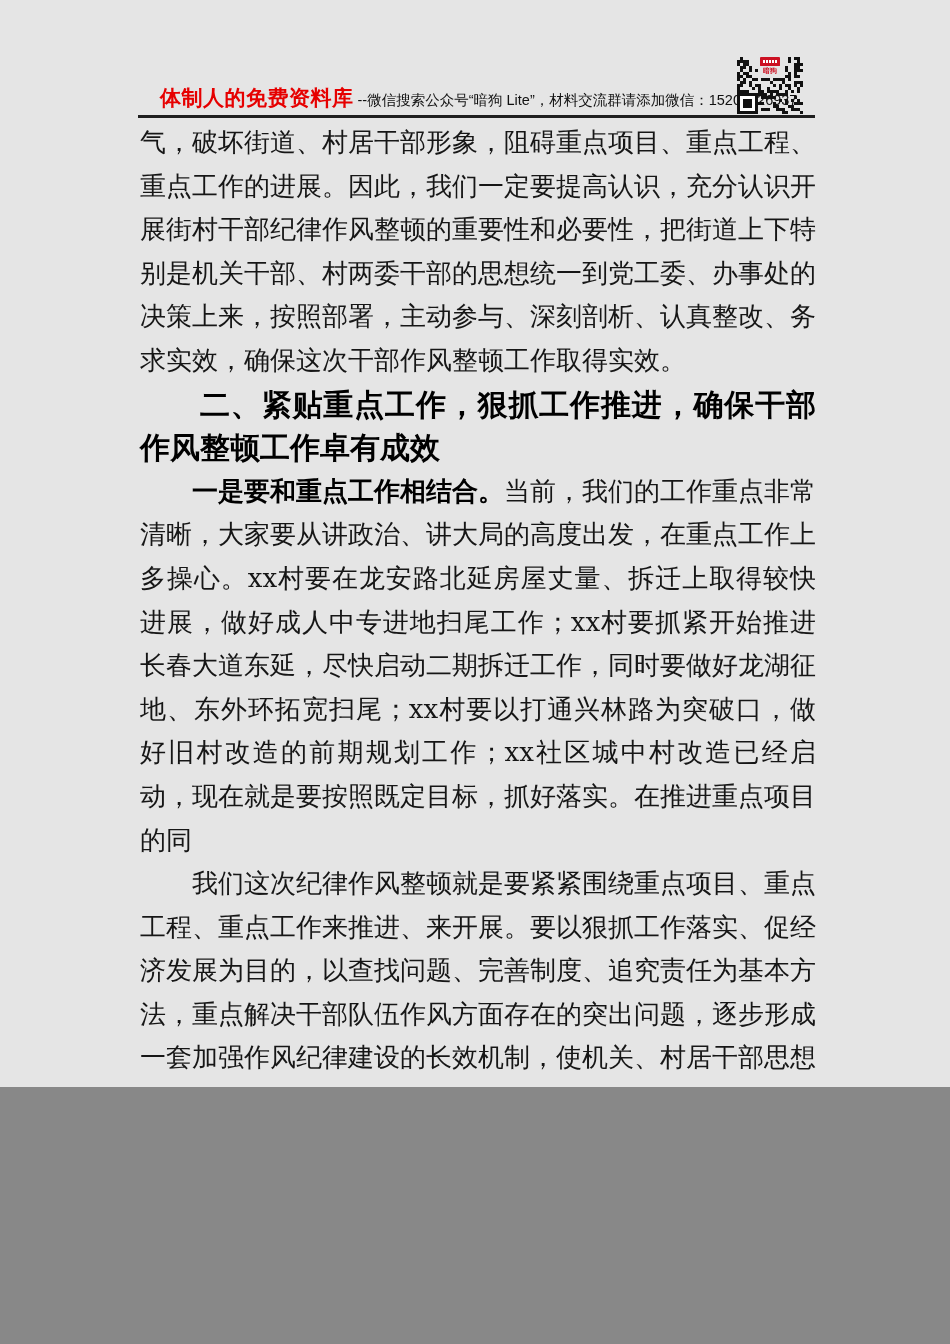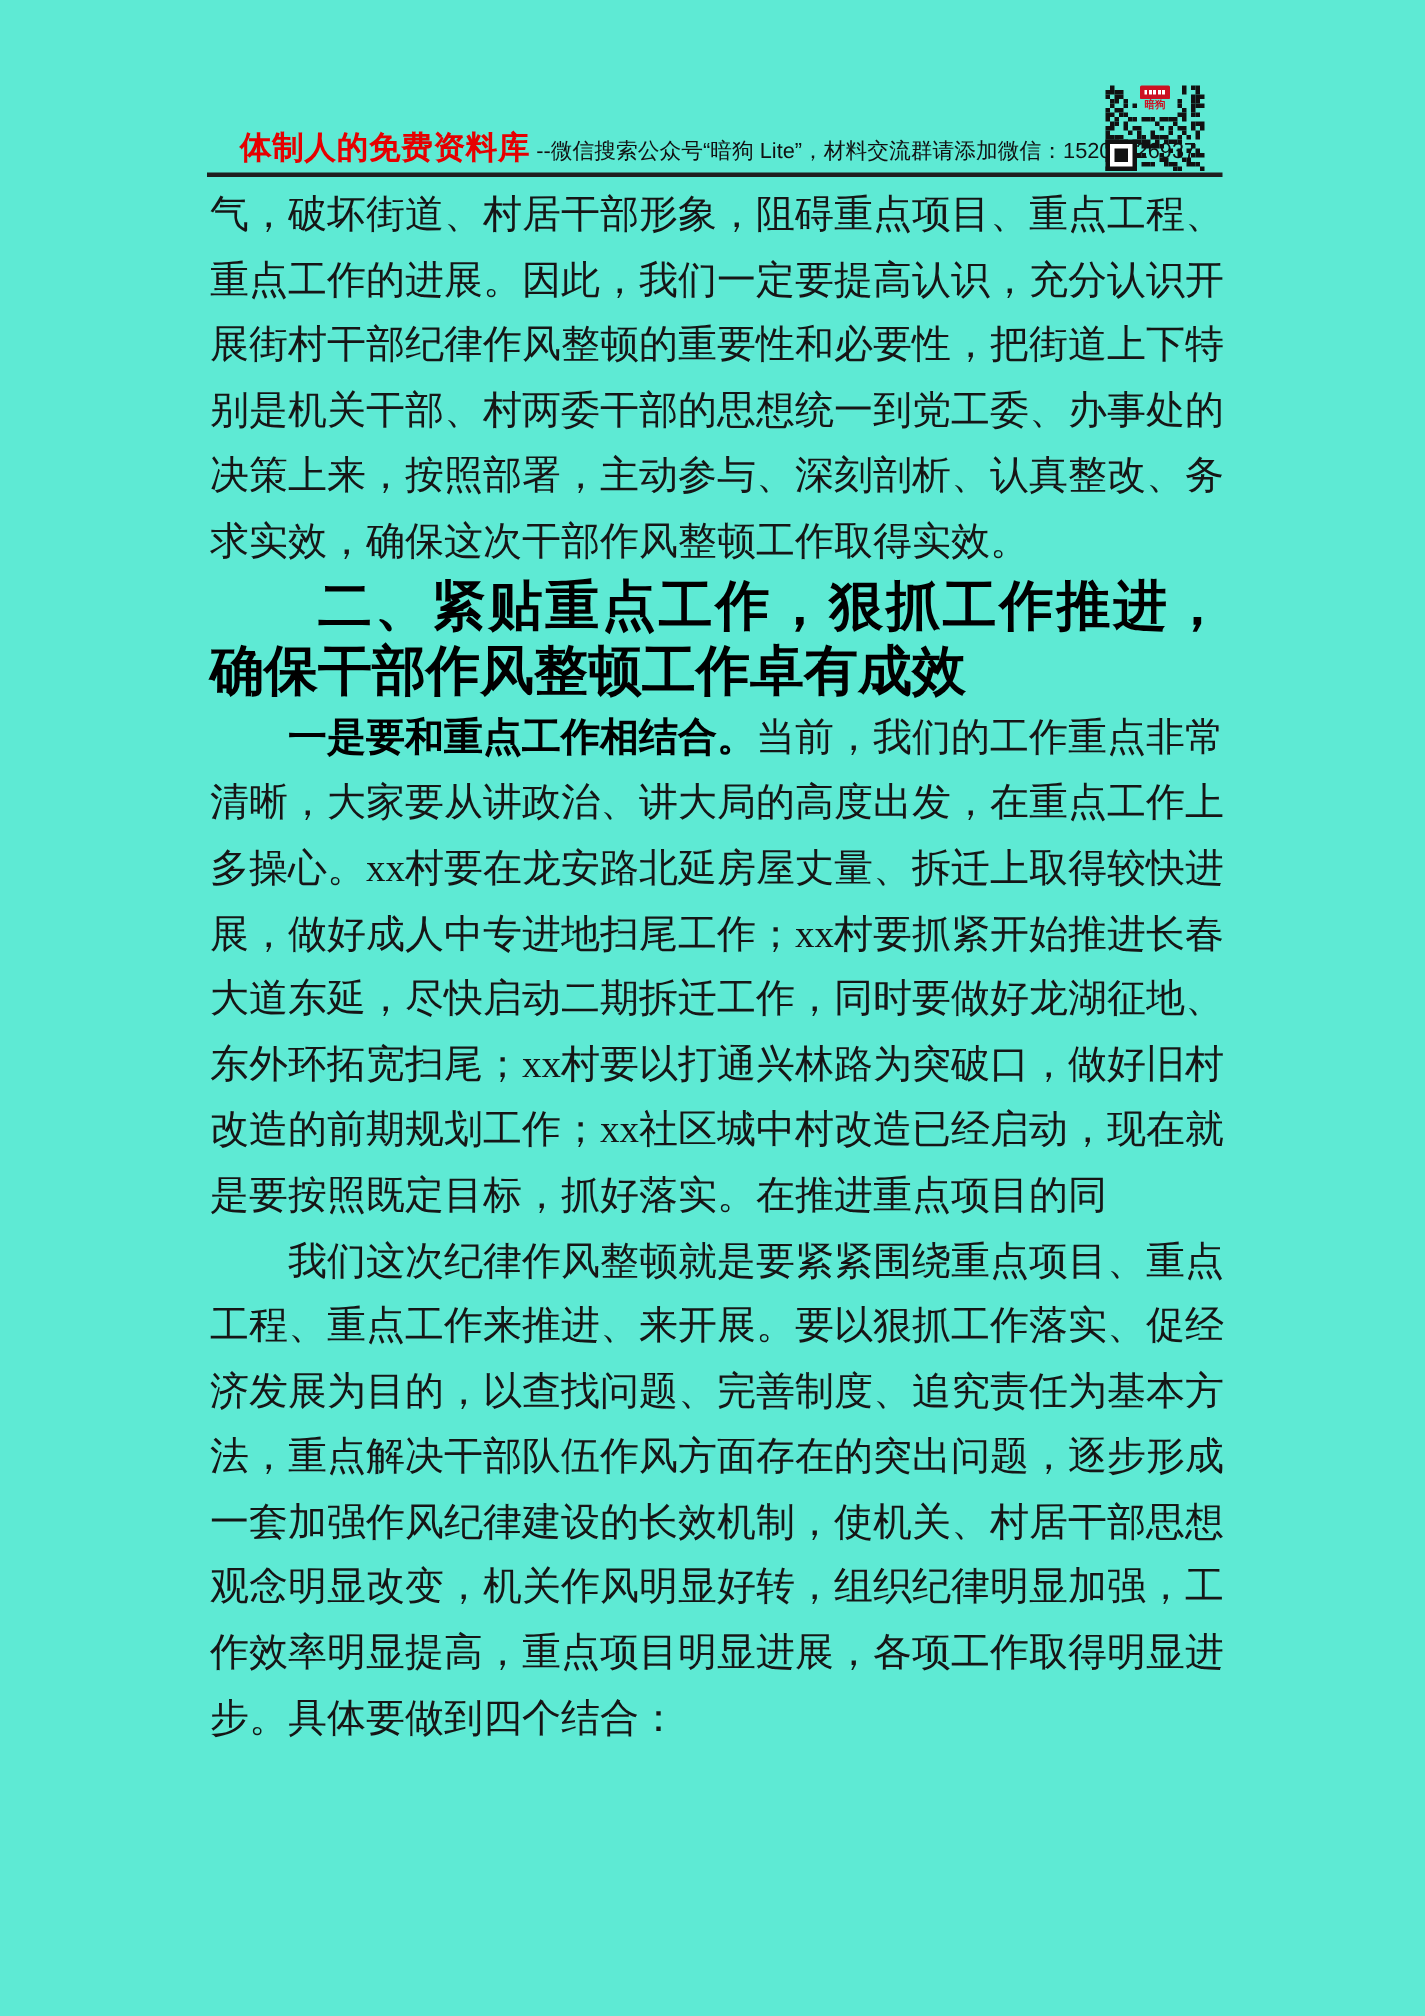--- a/index.html
+++ b/index.html
@@ -1,21 +1,21 @@
 <!DOCTYPE html>
 <html><head>
 <meta charset="utf-8">
 <style>
   html, body { margin: 0; padding: 0; background: #888; }
   .page {
     position: relative;
     width: 950px;
-    height: 1344px;
+    height: 1087px;
     margin: 0 auto;
-    background: #5eead4;
+    background: #e5e5e5;
     overflow: hidden;
     font-family: "DejaVu Serif", "Liberation Serif", serif;
   }
 
   
   .header-text {
     position: absolute;
     left: 160px;
     top: 84px;
     width: 600px;
@@ -88,26 +88,26 @@
     left: 140px;
     top: 121px;
     width: 676px;
     font-size: 26px;
     line-height: 43.6px;
     color: #161616;
     text-align: justify;
     text-justify: inter-ideograph;
     word-break: break-all;
   }
-  .doc p, .doc h2 { margin: 0; padding: 0; font-family: Liberation Serif, serif; }
+  .doc p, .doc h2 { margin: 0; padding: 0; }
   .para-indent { text-indent: 2em; }
   .heading {
     font-family: "Liberation Sans", sans-serif;
     font-weight: 700;
-    font-size: 36px;
+    font-size: 30px;
     line-height: 43.6px;
     color: #000000;
     text-indent: 2em;
   }
   .bold-lead { font-weight: 700; color: #000000; }
 </style>
 </head>
 <body>
 
 <div class="page">

